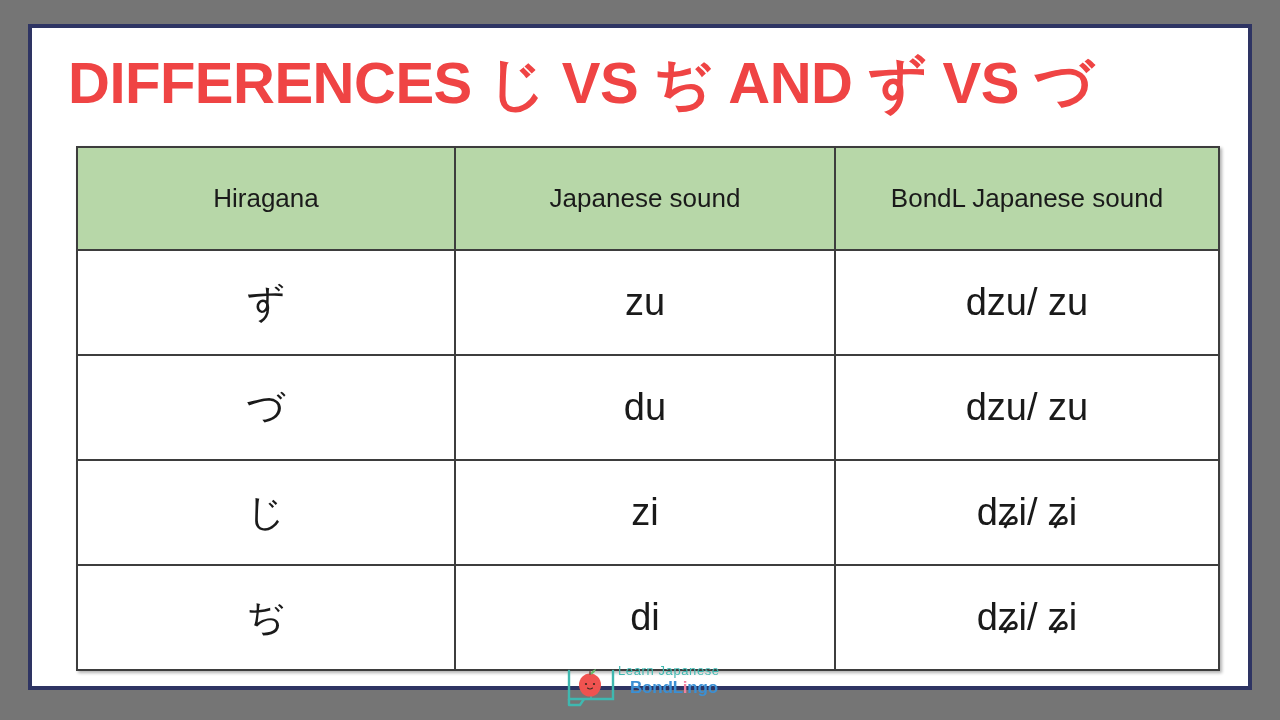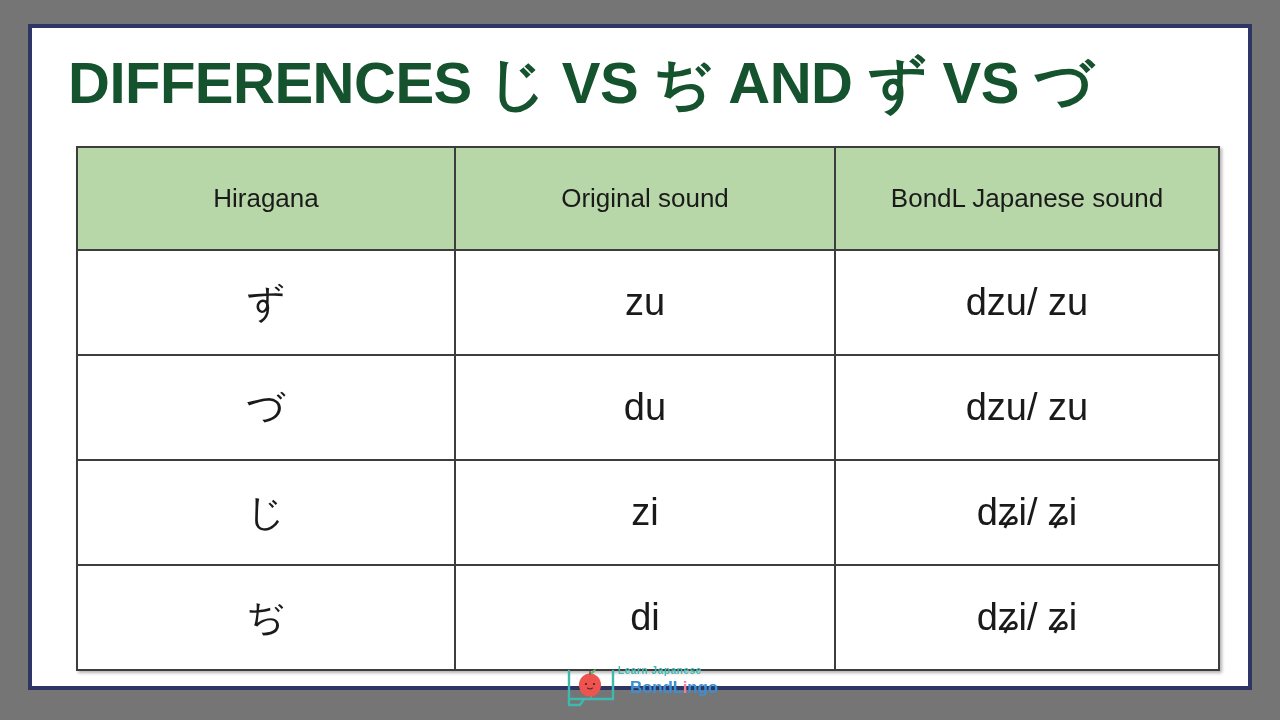--- a/index.html
+++ b/index.html
@@ -35,21 +35,21 @@
     box-sizing: border-box;
   }
 
   .title {
     position: absolute;
     left: 36px;
     top: 10px;
     width: 1150px;
     height: 90px;
     line-height: 90px;
-    color: #14532d;
+    color: #ef4444;
     font-family: "Liberation Sans", sans-serif;
     font-weight: bold;
     font-size: 58px;
     letter-spacing: -0.5px;
     white-space: nowrap;
     overflow: hidden;
   }
 
   
   .tbl-wrap {
@@ -115,22 +115,22 @@
   }
   .logo-text {
     position: absolute;
     left: 62px;
     top: 1px;
     width: 114px;
     height: 44px;
   }
   .logo-line1 {
     font-family: "Liberation Sans", sans-serif;
-    font-size: 10px;
-    font-weight: bold;
+    font-size: 13px;
+    font-weight: normal;
     color: #3fb8b0;
     letter-spacing: 0.6px;
     line-height: 14px;
     white-space: nowrap;
   }
   .logo-line2 {
     font-family: "Liberation Sans", sans-serif;
     font-size: 17px;
     font-weight: bold;
     color: #3b8fd4;
@@ -148,21 +148,21 @@
 
   <div class="card">
 
     <div class="title">DIFFERENCES  じ VS ぢ AND ず VS づ</div>
 
     <div class="tbl-wrap">
       <table class="sound-table">
         <thead>
           <tr>
             <th class="col-1">Hiragana</th>
-            <th class="col-2">Original sound</th>
+            <th class="col-2">Japanese sound</th>
             <th class="col-3">BondL Japanese sound</th>
           </tr>
         </thead>
         <tbody>
           <tr>
             <td class="col-1 kana-cell">ず</td>
             <td class="col-2">zu</td>
             <td class="col-3">dzu/ zu</td>
           </tr>
           <tr>

